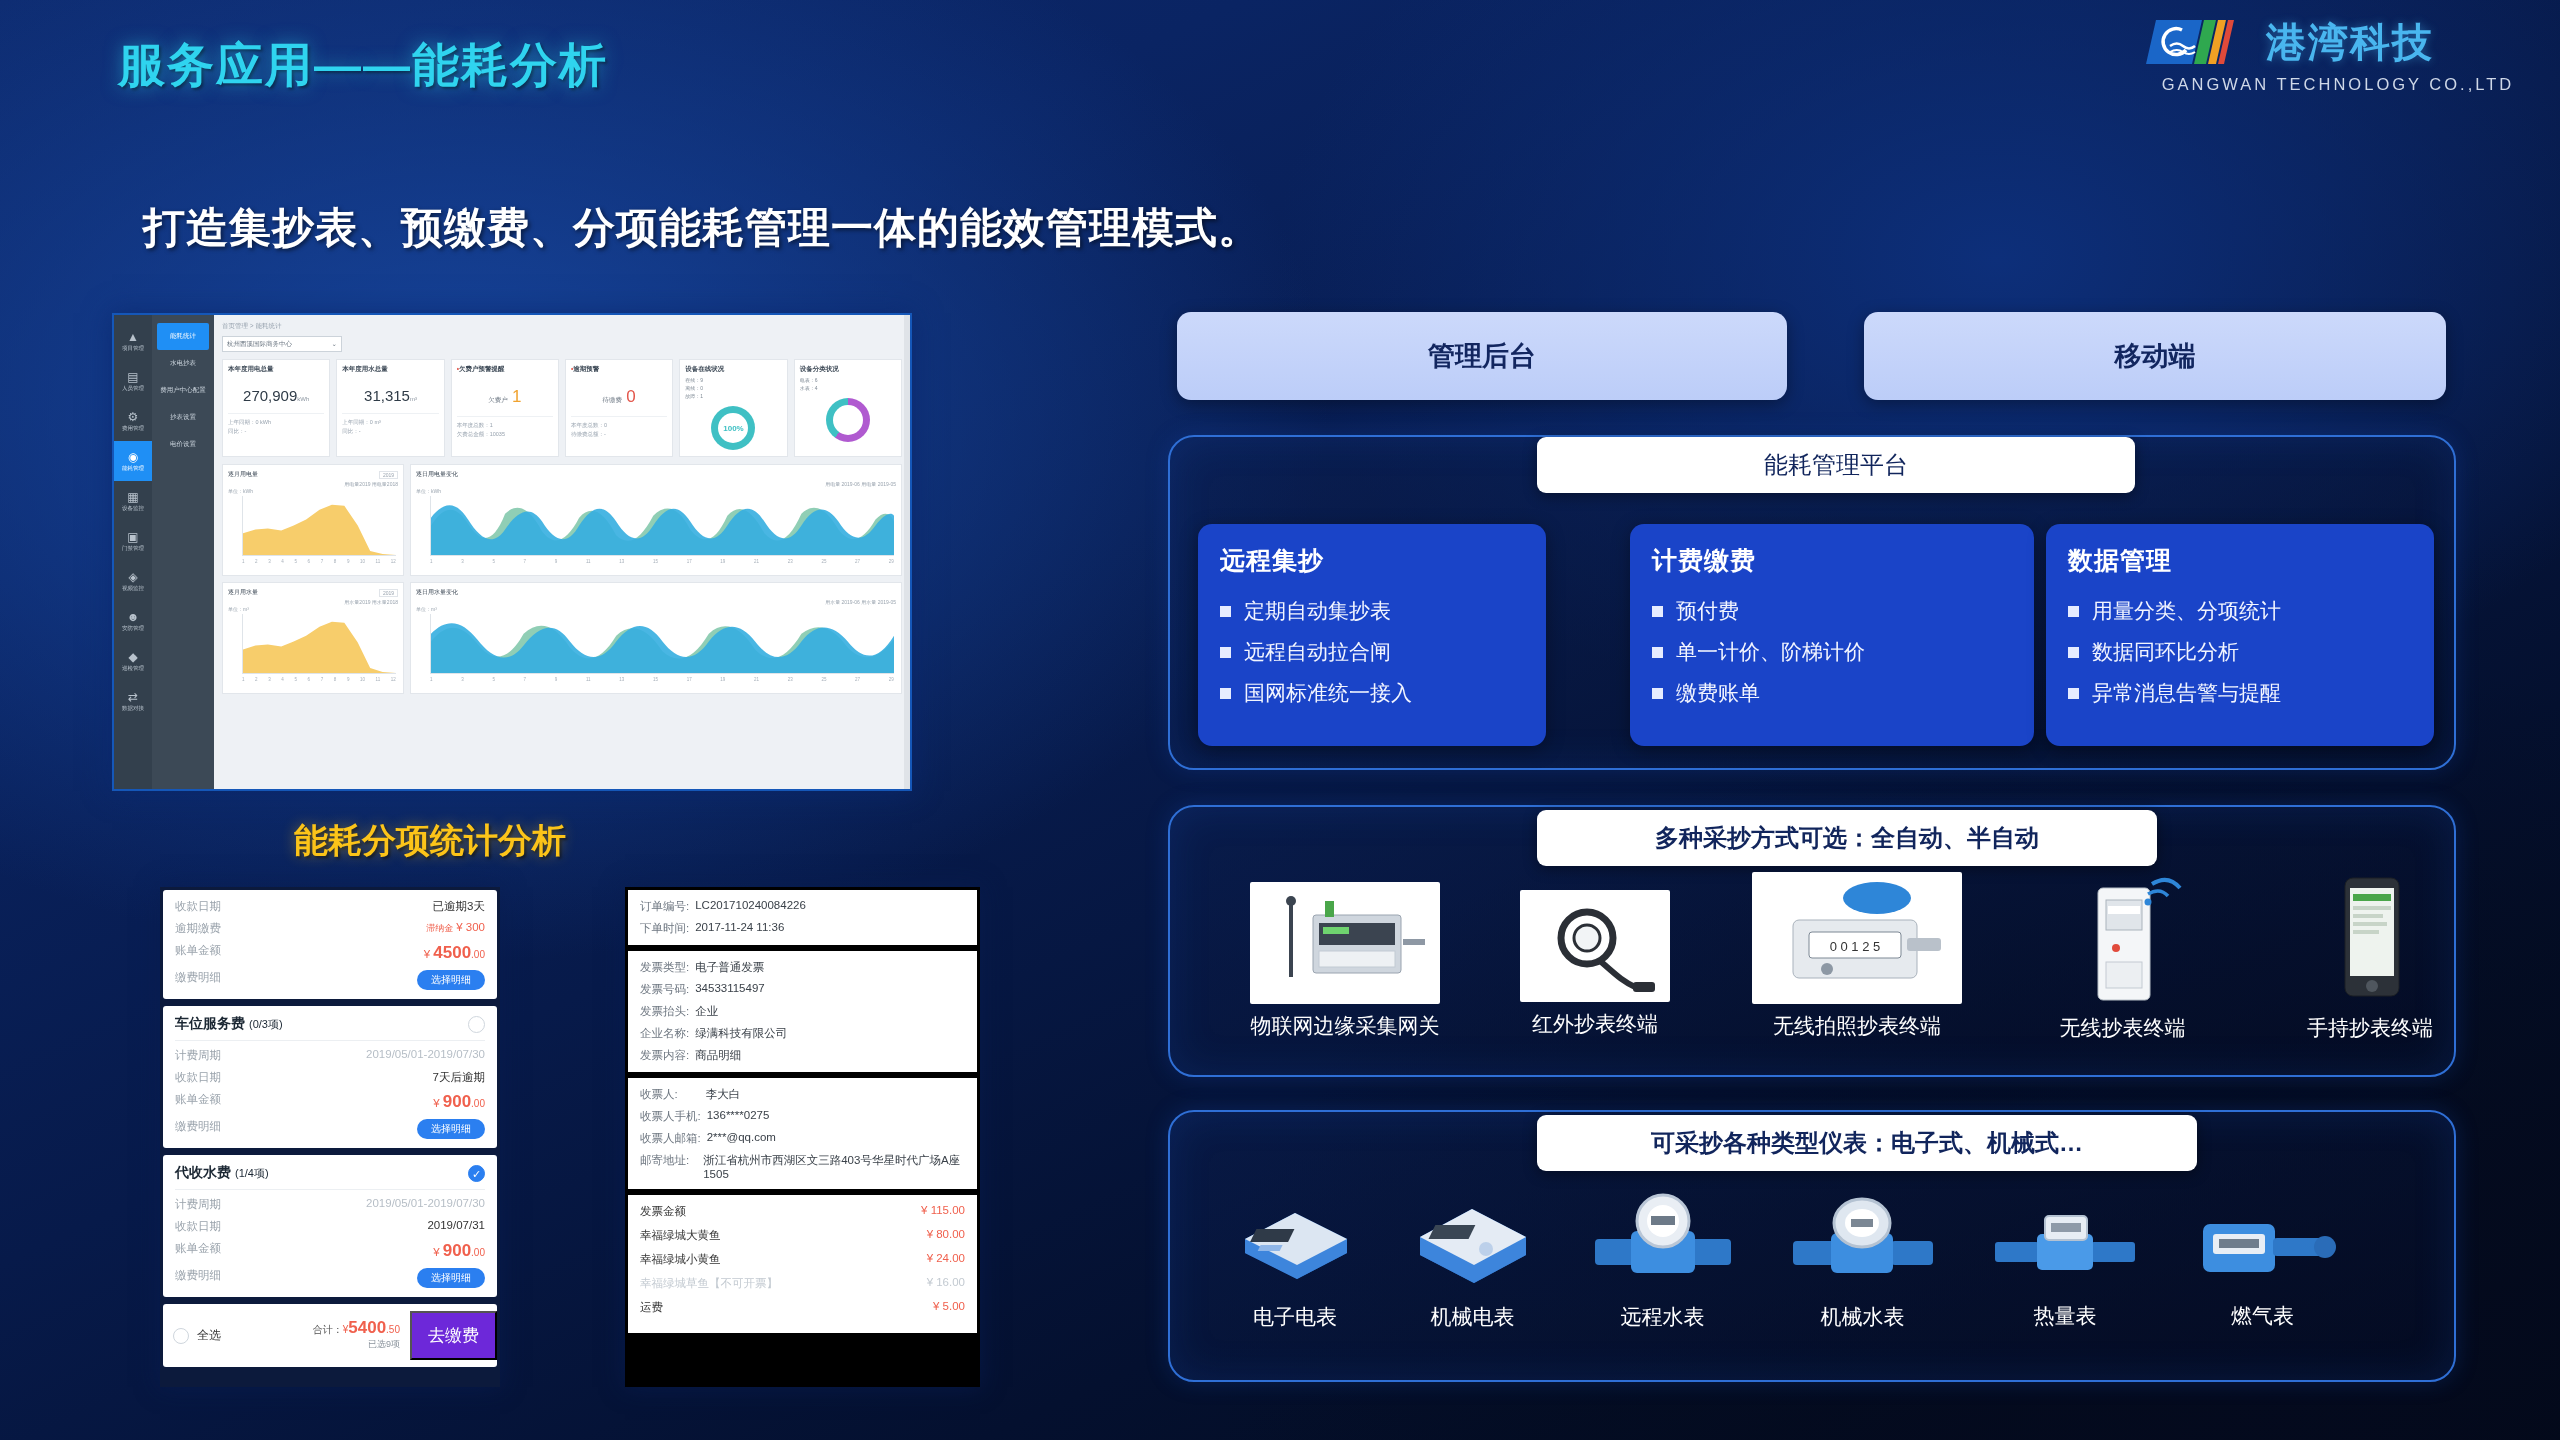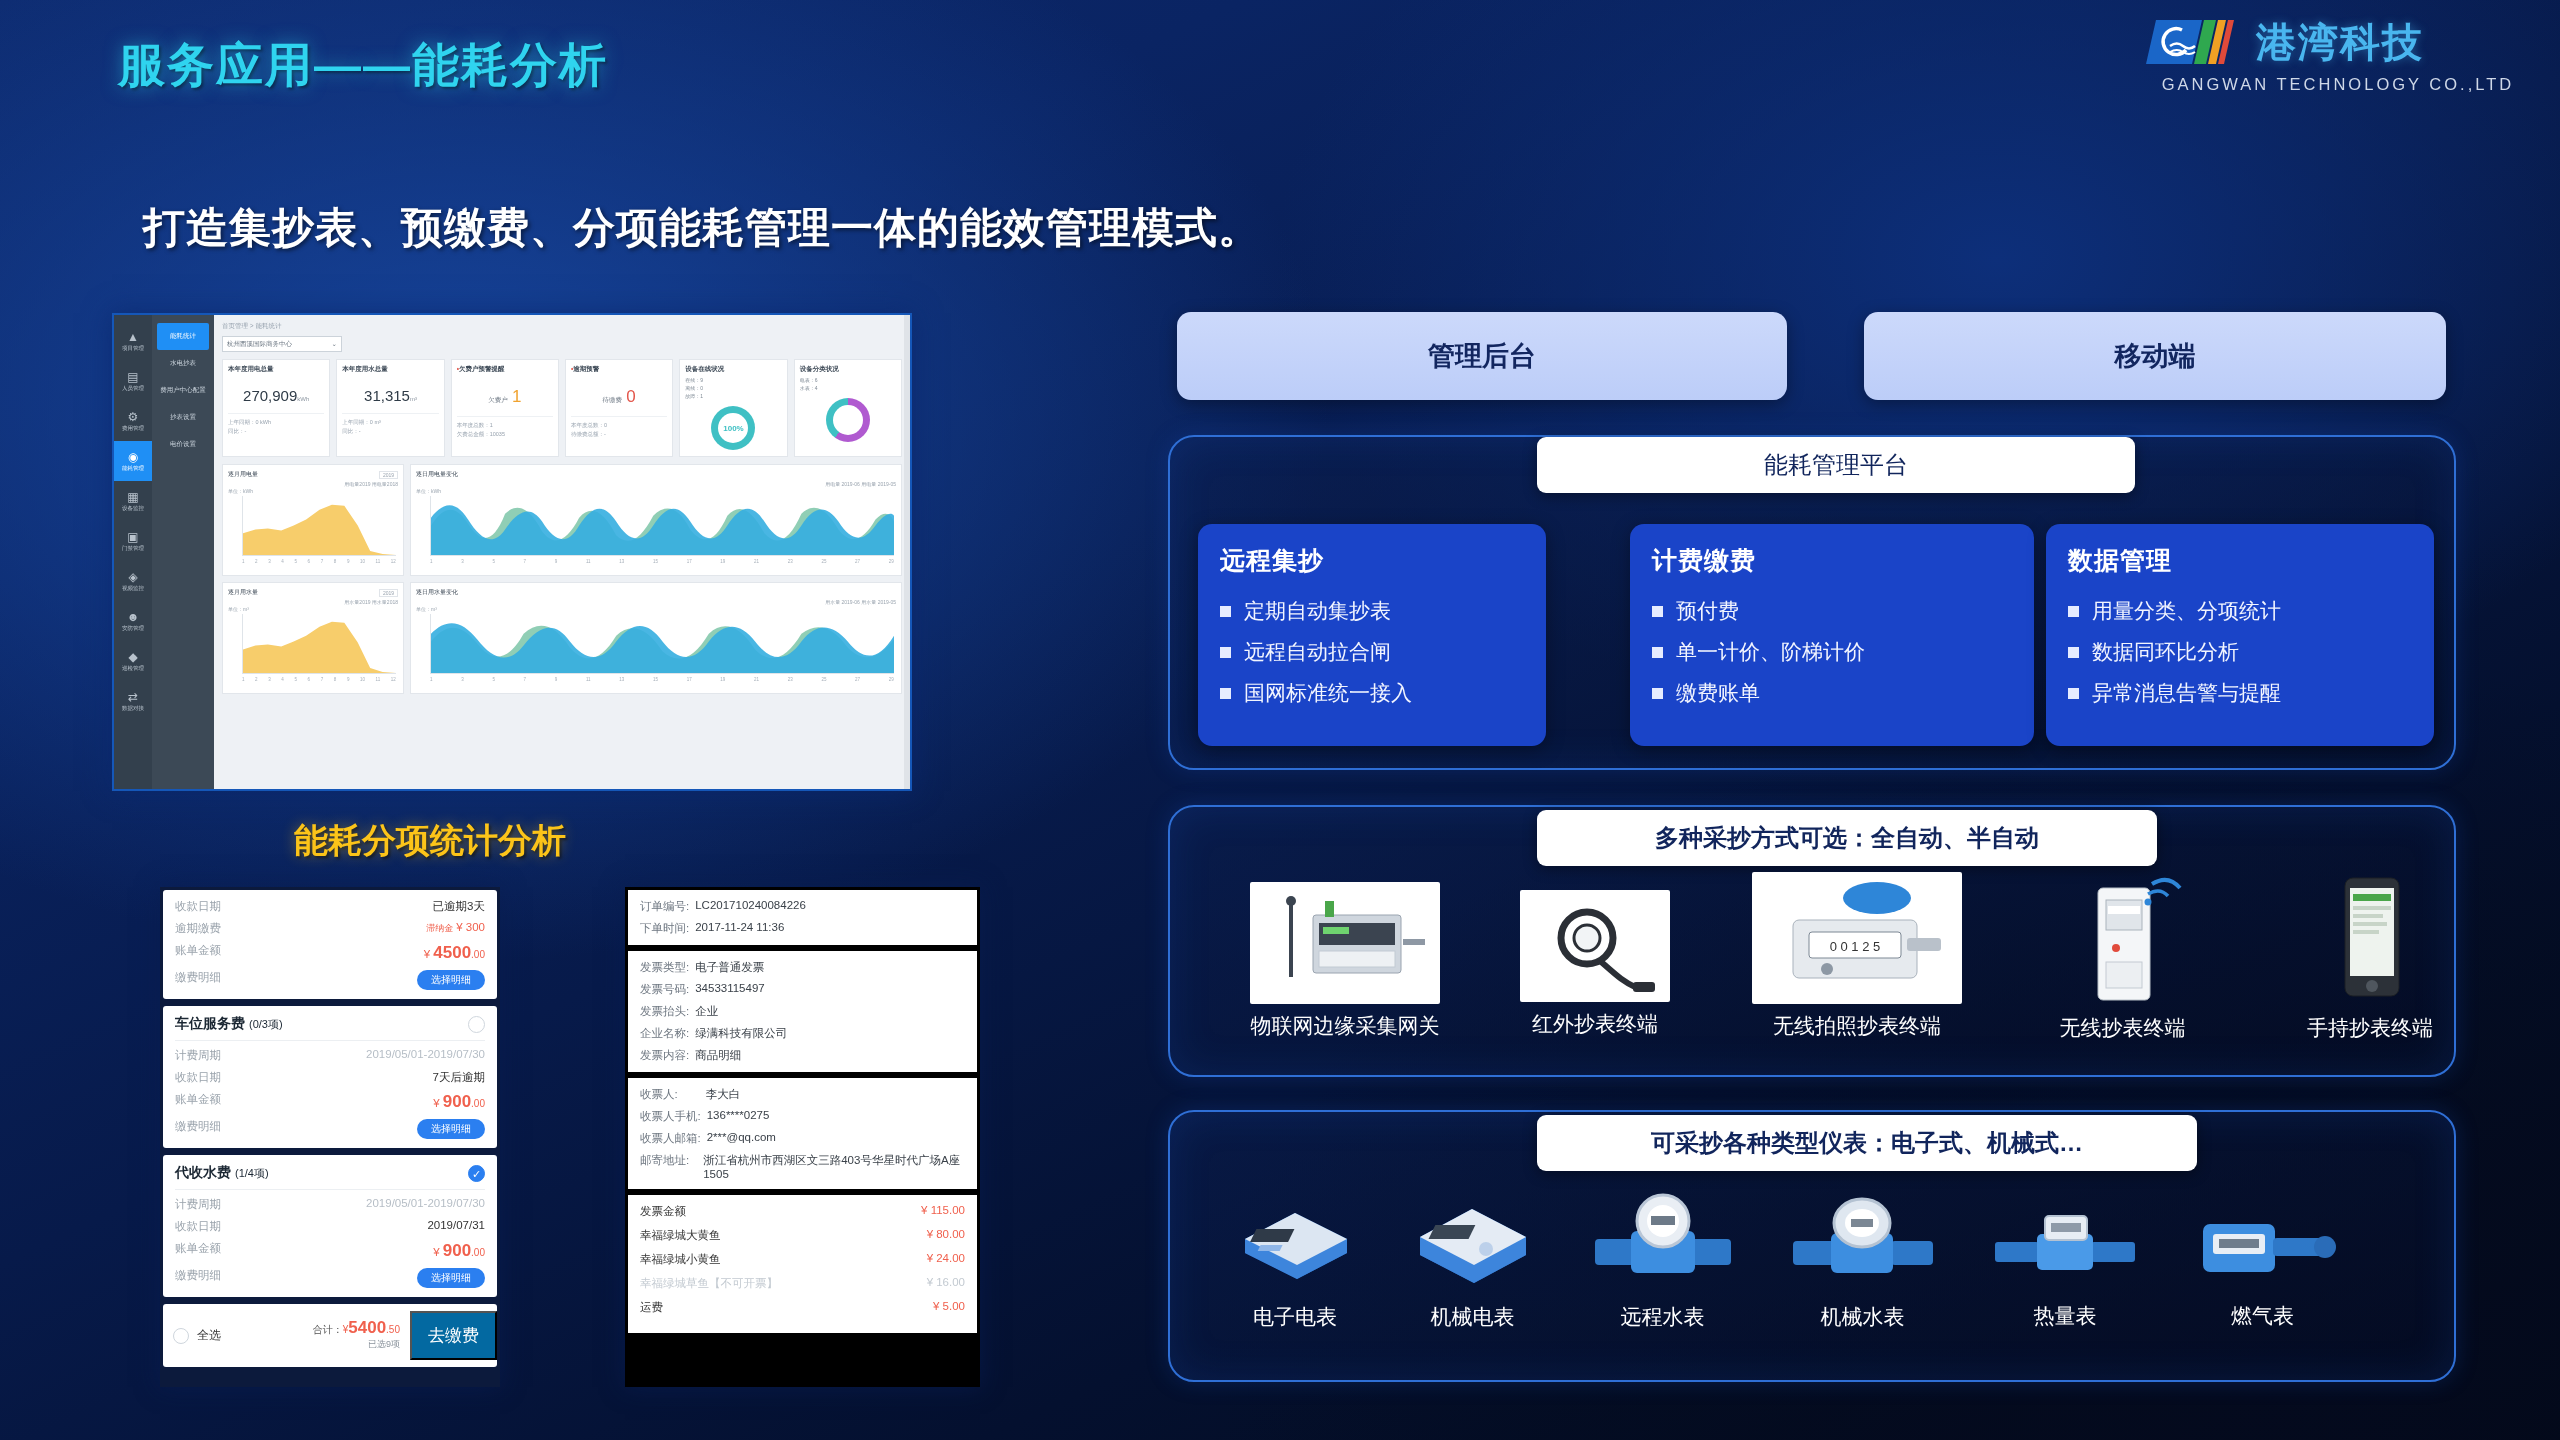--- a/index.html
+++ b/index.html
@@ -23,21 +23,21 @@
     white-space: nowrap;
   }
   .subtitle {
     position: absolute; left: 143px; top: 200px;
     font-size: 42px; font-weight: bold; color: #ffffff;
     letter-spacing: 1px; white-space: nowrap;
     text-shadow: 2px 2px 4px rgba(0,0,0,.55);
   }
   
   .logo { position: absolute; right: 28px; top: 14px; width: 388px; height: 82px; }
-  .logo-row { display: flex; align-items: center; height: 56px; }
+  .logo-row { display: flex; align-items: center; gap: 10px; height: 56px; }
   .logo-mark { width: 112px; height: 52px; position: relative; }
   .logo-cn {
     font-size: 40px; font-weight: bold; color: #49b6ef; letter-spacing: 2px;
     text-shadow: 0 0 10px rgba(73,182,239,.45);
   }
   .logo-en {
     margin-top: 5px; font-size: 16.5px; letter-spacing: 3.0px; color: #cfd8e8;
     text-align: center; width: 100%;
   }
   
@@ -136,21 +136,21 @@
   .bill-foot {
     background: #fff; border-radius: 3px; display: flex; align-items: center;
     padding: 7px 0 7px 10px; font-size: 12px; color: #333;
   }
   .bf-circle { width: 16px; height: 16px; border: 1px solid #cfd6dd; border-radius: 50%; margin-right: 8px; }
   .bf-mid { margin-left: auto; text-align: right; padding-right: 10px; line-height: 14px; }
   .bf-sum { font-size: 10px; color: #555; }
   .bf-sum .r { color: #f0604d; font-weight: bold; font-size: 17px; }
   .bf-sum .rs { color: #f0604d; font-size: 10px; }
   .bf-cnt { font-size: 9px; color: #8b949d; }
-  .bf-pay { background: #0369a1; color: #fff; font-size: 17px; padding: 11px 16px; }
+  .bf-pay { background: #6d28d9; color: #fff; font-size: 17px; padding: 11px 16px; }
   
   .inv {
     position: absolute; left: 625px; top: 887px; width: 355px; height: 500px;
     background: #000000; padding: 3px; box-shadow: 0 0 22px rgba(8,28,80,.7);
   }
   .inv-card { background: #fff; color: #333; margin-bottom: 6px; padding: 9px 12px; }
   .inv-row { display: flex; font-size: 11.5px; margin-bottom: 7px; }
   .inv-k { color: #6d7680; white-space: nowrap; }
   .inv-v { color: #3a4149; margin-left: 6px; }
   .inv-amt { display: flex; justify-content: space-between; font-size: 11.5px; margin-bottom: 9px; }

